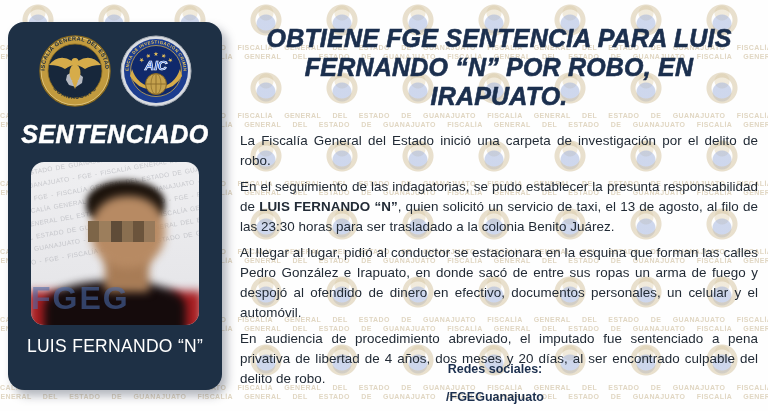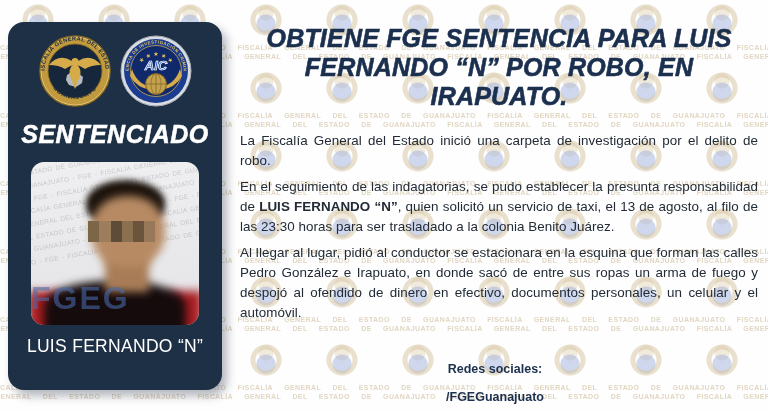--- a/index.html
+++ b/index.html
@@ -233,20 +233,21 @@
 
     <div class="person-name">LUIS FERNANDO “N”</div>
   </div>
 
   <div class="content">
     <div class="headline">OBTIENE FGE SENTENCIA PARA LUIS FERNANDO “N” POR ROBO, EN IRAPUATO.</div>
     <div class="bodytext">
       <p>La Fiscalía General del Estado inició una carpeta de investigación por el delito de robo.</p>
       <p><span>En el seguimiento de las indagatorias, se pudo establecer la presunta responsabilidad de </span><b>LUIS FERNANDO “N”</b><span>, quien solicitó un servicio de taxi, el 13 de agosto, al filo de las 23:30 horas para ser trasladado a la colonia Benito Juárez.</span></p>
       <p>Al llegar al lugar, pidió al conductor se estacionara en la esquina que forman las calles Pedro González e Irapuato, en donde sacó de entre sus ropas un arma de fuego y despojó al ofendido de dinero en efectivo, documentos personales, un celular y el automóvil.</p>
+      <p>En audiencia de procedimiento abreviado, el imputado fue sentenciado a pena privativa de libertad de 4 años, dos meses y 20 días, al ser encontrado culpable del delito de robo.</p>
     </div>
   </div>
 
   <div class="footer">
     <span>Redes sociales:</span>
     <svg class="soc-icon" viewBox="0 0 24 24">
       <circle cx="12" cy="12" r="12" fill="#1b2f4e"></circle>
       <path fill="#ffffff" d="M13.5 21v-7.5h2.52l.38-2.93h-2.9V8.7c0-.85.23-1.43 1.45-1.43h1.55V4.65c-.27-.04-1.19-.12-2.26-.12-2.24 0-3.77 1.37-3.77 3.88v2.16H7.96v2.93h2.49V21z"></path>
     </svg>
     <span>/FGEGuanajuato</span>

